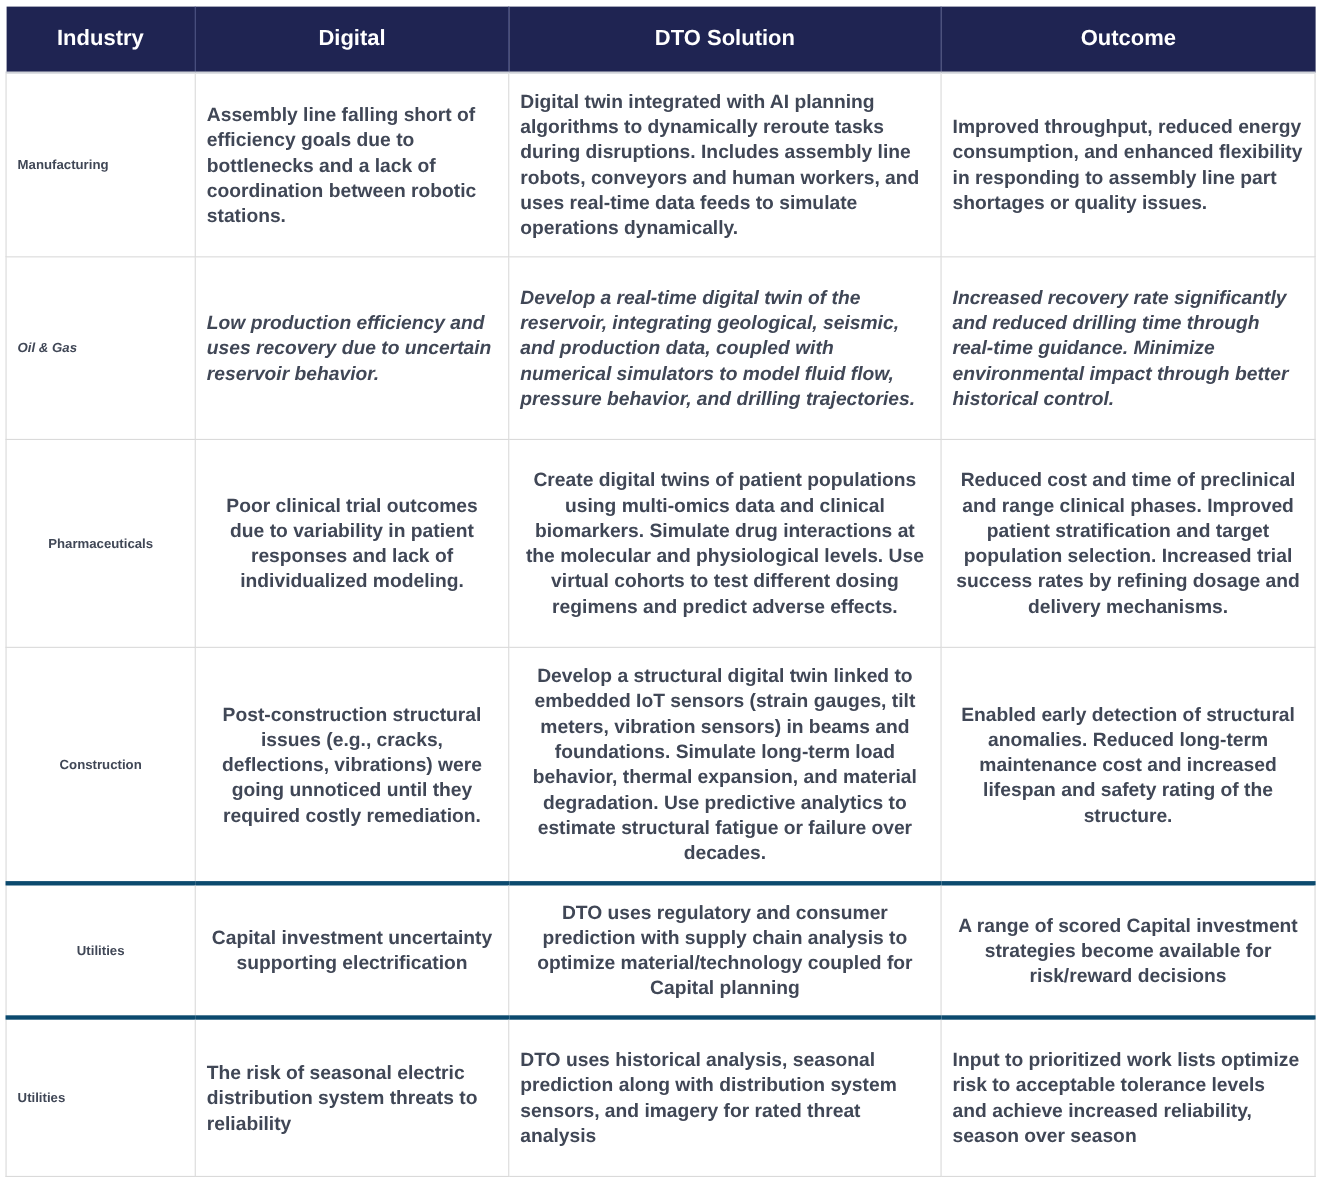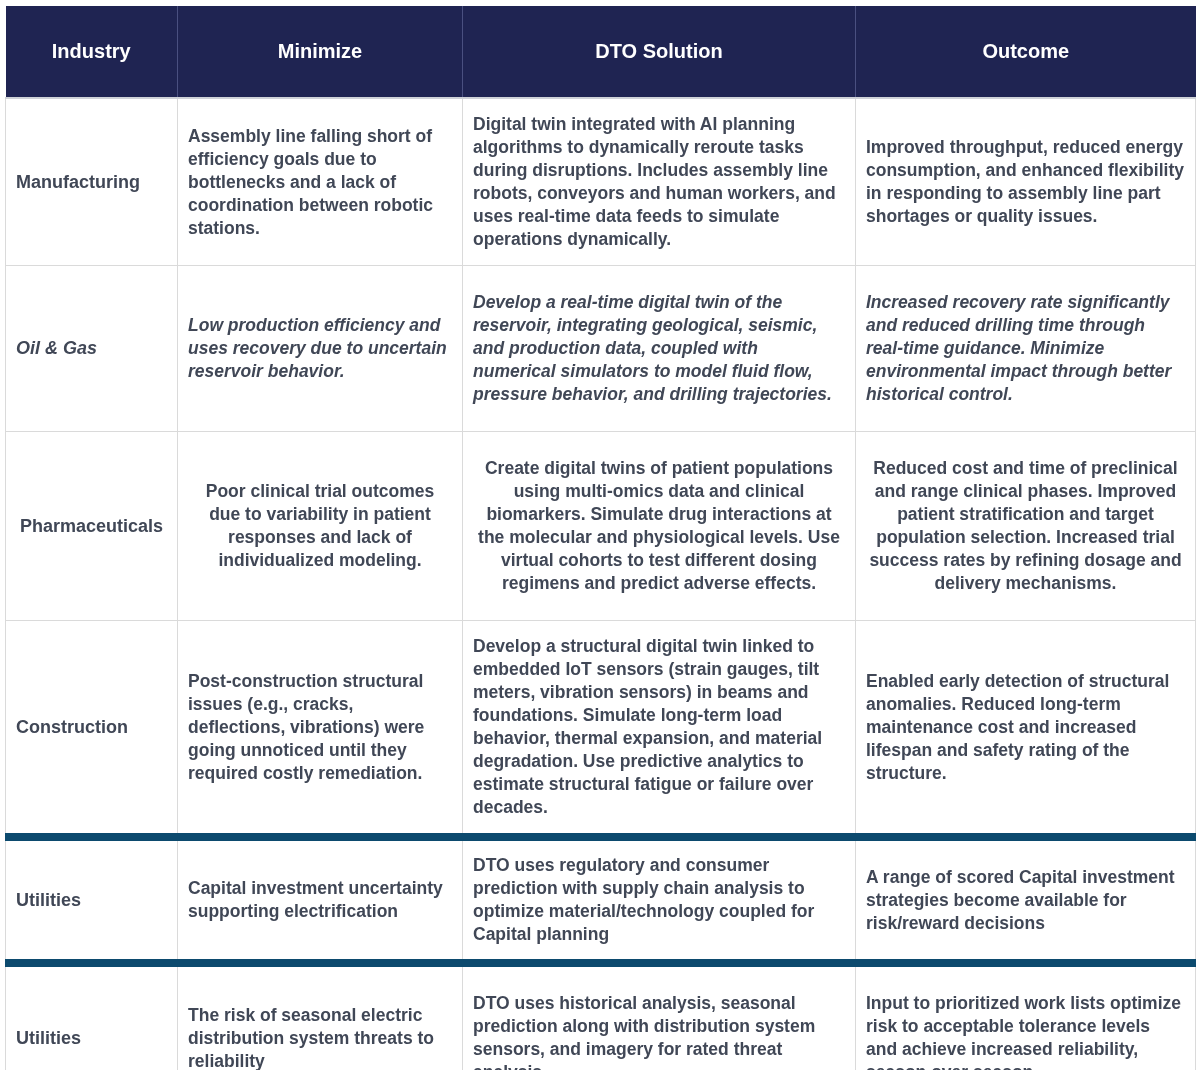--- a/index.html
+++ b/index.html
@@ -5,52 +5,52 @@
   html, body { margin: 0; padding: 0; background: #ffffff; }
   body { width: 1200px; height: 1070px; position: relative; overflow: hidden; }
   table {
     position: absolute; left: 5px; top: 6px;
     width: 1190px; border-collapse: collapse; table-layout: fixed;
     font-family: "Liberation Sans", "DejaVu Sans", sans-serif;
   }
   col.c1 { width: 172px; } col.c2 { width: 285px; } col.c3 { width: 393px; } col.c4 { width: 340px; }
   thead th {
     background: #1f2452; color: #ffffff; font-weight: bold; font-size: 20px;
-    height: 59px; padding: 16px 10px; text-align: center; vertical-align: middle;
+    height: 59px; padding: 0 10px; text-align: center; vertical-align: middle;
     border-right: 1px solid #4a5080; border-bottom: 2px solid #cfd2d8;
   }
   thead th:last-child { border-right: none; margin-top: 40px; }
   tbody td {
     color: #404756; font-weight: bold; font-size: 17.5px; line-height: 23px;
     padding: 0 10px; vertical-align: middle; text-align: left;
     border: 1px solid #dadada;
   }
   tbody tr.r1 td { height: 166px; }
   tbody tr.r2 td { height: 165px; font-style: italic; }
   tbody tr.r3 td { height: 188px; text-align: center; }
   tbody tr.r4 td { height: 212px; }
   tbody tr.r5 td { height: 118px; }
   tbody tr.r6 td { height: 142px; }
-  tbody tr.r4 td, tbody tr.r5 td { border-bottom: 8px solid #0c4a6e; }
-  td.industry { font-size: 18px; }
+  tbody tr.r4 td, tbody tr.r5 td { border-bottom: 4px solid #0c4a6e; text-align: center; }
+  td.industry { font-size: 12px; }
 </style>
 </head>
 <body>
 
 <table>
   <colgroup>
       <col class="c1">
       <col class="c2">
       <col class="c3">
       <col class="c4">
     </colgroup>
   <thead>
     <tr>
       <th>Industry</th>
-      <th>Minimize</th>
+      <th>Digital</th>
       <th>DTO Solution</th>
       <th>Outcome</th>
     </tr>
   </thead>
   <tbody>
     <tr class="r1">
       <td class="industry">Manufacturing</td>
       <td>Assembly line falling short of efficiency goals due to bottlenecks and a lack of coordination between robotic stations.</td>
       <td>Digital twin integrated with AI planning algorithms to dynamically reroute tasks during disruptions. Includes assembly line robots, conveyors and human workers, and uses real-time data feeds to simulate operations dynamically.</td>
       <td>Improved throughput, reduced energy consumption, and enhanced flexibility in responding to assembly line part shortages or quality issues.</td>

